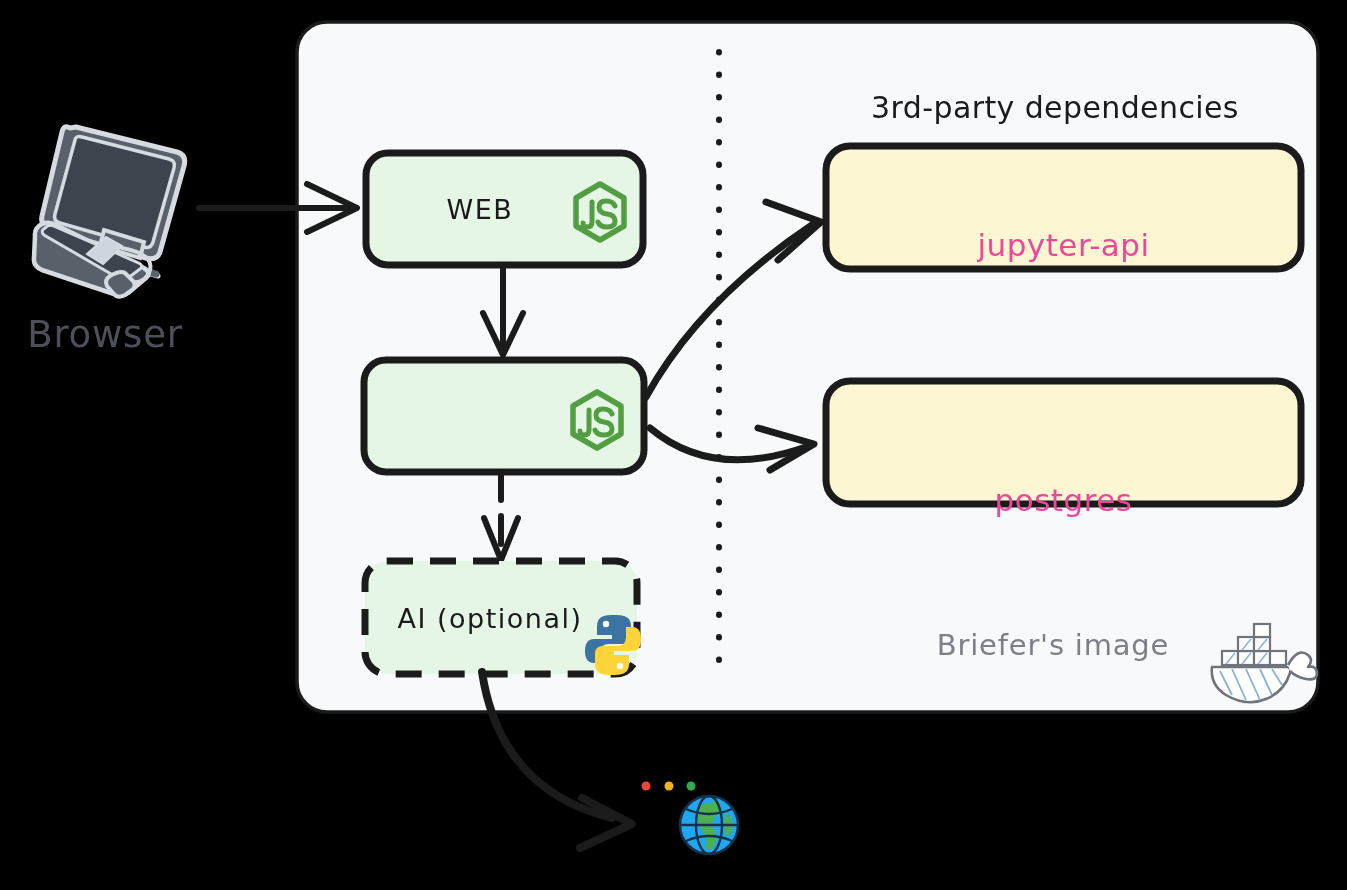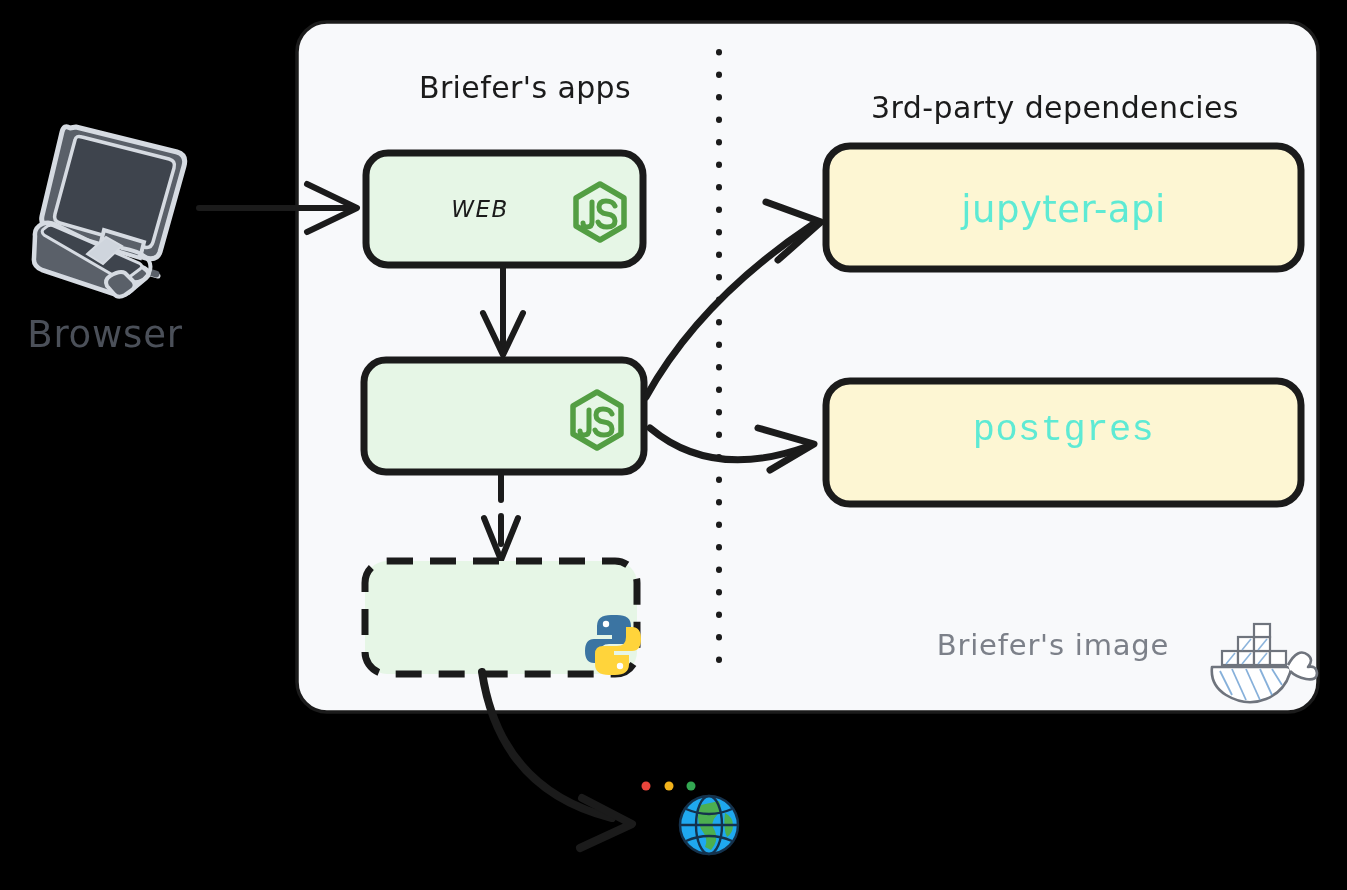--- a/index.html
+++ b/index.html
@@ -30,30 +30,30 @@
   .node-label {
     position: absolute;
     display: flex;
     align-items: center;
     justify-content: center;
     pointer-events: none;
     font-family: "DejaVu Sans", sans-serif;
     white-space: nowrap;
   }
   .box-text {
-    font-size: 23px;
+    font-size: 27px;
     color: #1b1b1b;
     letter-spacing: 1.5px;
-    font-style: italic;
   }
   .box-text-plain {
-    font-size: 37px;
-    color: #5eead4;
+    font-size: 31px;
+    color: #ec4899;
     letter-spacing: 0.5px;
     font-style: normal;
+    margin-top: 36px;
   }
   .section-title {
     font-size: 30px;
     color: #1b1b1b;
     letter-spacing: 0.4px;
   }
   .browser-caption {
     font-size: 37px;
     color: #4b5059;
     letter-spacing: 0.8px;
@@ -211,29 +211,29 @@
       <g fill="none" stroke="#14324d" stroke-width="2.4">
         <ellipse cx="30" cy="30" rx="13" ry="29"></ellipse>
         <line x1="1" y1="30" x2="59" y2="30"></line>
         <path d="M7 14 Q30 24 53 14"></path>
         <path d="M7 46 Q30 36 53 46"></path>
       </g>
     </g>
 
   </svg>
 
-  <div class="node-label section-title" style="left:400px; top:62px; width:250px; height:50px;">Briefer's apps</div>
 
   <div class="node-label section-title" style="left:845px; top:62px; width:420px; height:50px;margin-top:20px;">3rd-party dependencies</div>
 
   <div class="node-label box-text" style="left:400px; top:186px; width:160px; height:46px;">WEB</div>
 
 
+  <div class="node-label box-text" style="left:385px; top:595px; width:210px; height:46px;">AI (optional)</div>
 
   <div class="node-label box-text-plain" style="left:826px; top:186px; width:475px; height:46px;">jupyter-api</div>
 
-  <div class="node-label box-text-plain" style="left:826px; top:407px; width:475px; height:46px;font-family:Liberation Mono, monospace;">postgres</div>
+  <div class="node-label box-text-plain" style="left:826px; top:441px; width:475px; height:46px;">postgres</div>
 
   <div class="node-label browser-caption" style="left:10px; top:310px; width:190px; height:48px;">Browser</div>
 
   <div class="node-label image-caption" style="left:918px; top:622px; width:270px; height:46px;">Briefer's image</div>
 
 </div>
 
 </body></html>

